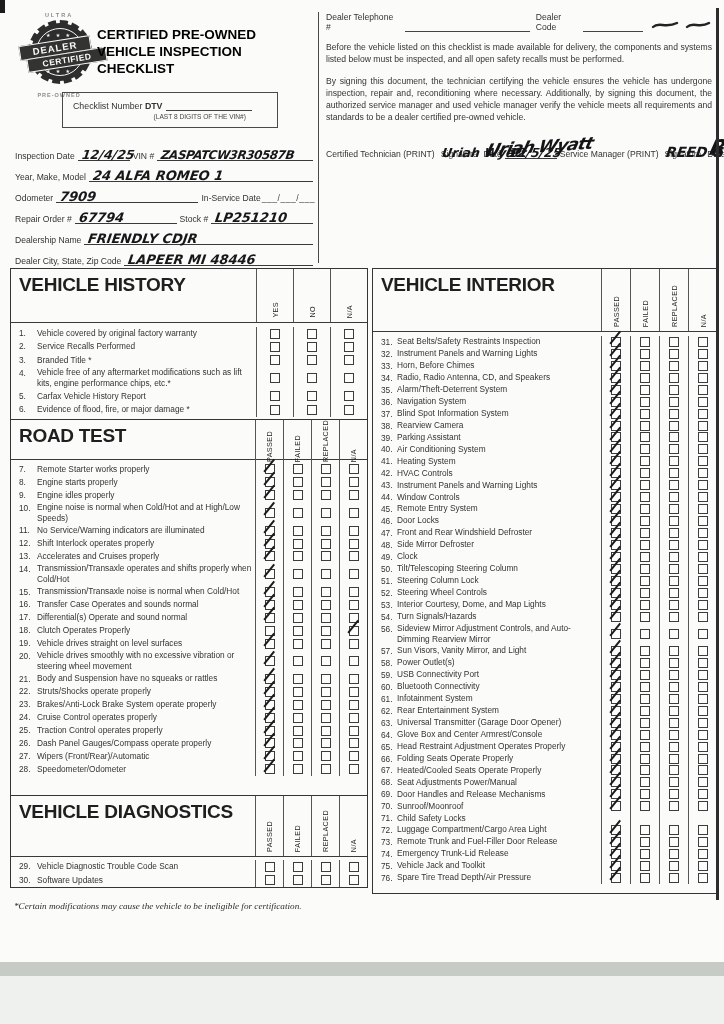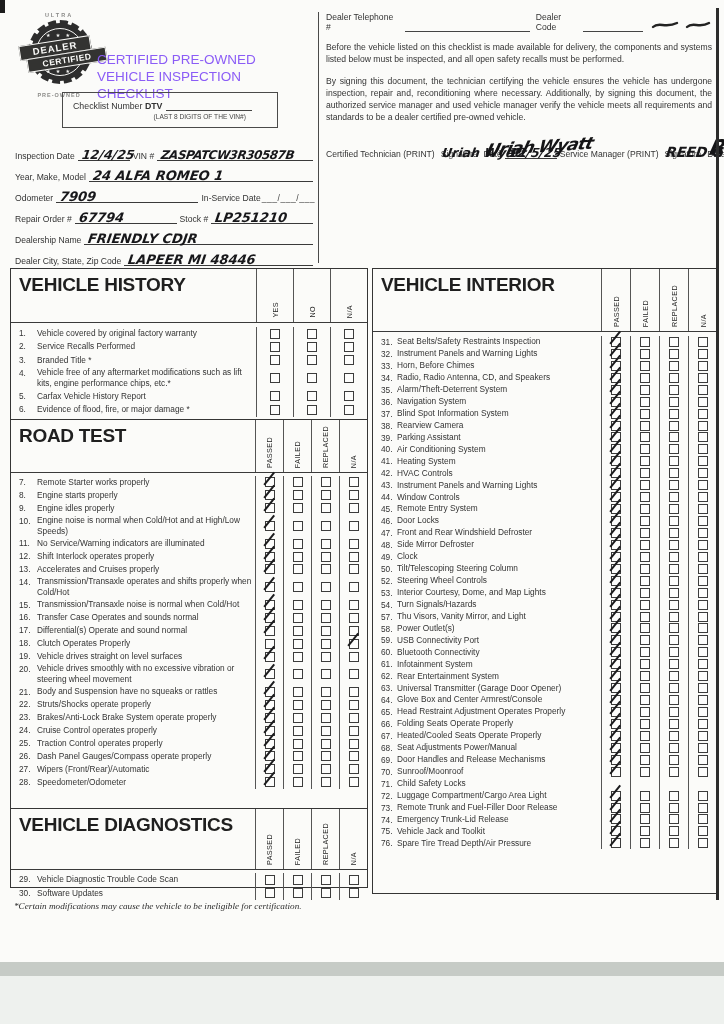--- a/index.html
+++ b/index.html
@@ -17,21 +17,21 @@
   .seal-core{position:absolute;left:15px;top:11px;width:58px;height:58px;border-radius:50%;background:#2d2d2d;}
   .seal-ring{position:absolute;left:20px;top:16px;width:46px;height:46px;border:1.4px solid #f5f5f3;border-radius:50%;}
   .seal-stars{position:absolute;width:100%;text-align:center;color:#f5f5f3;font-size:5px;letter-spacing:2px;}
   .seal-stars.top{top:20px;} .seal-stars.bot{top:56px;}
   .arc-text{position:absolute;width:100%;text-align:center;font-size:5.5px;letter-spacing:2px;color:#8a8a88;font-weight:bold;}
   .arc-text.top{top:0px;} .arc-text.bot{top:80px;letter-spacing:1px;}
   .ribbon{position:absolute;left:-4px;top:28px;width:94px;transform:rotate(-9deg);}
   .ribbon .bar{background:#333331;color:#fbfbf9;font-weight:bold;text-align:center;border:1px solid #fbfbf9;}
   .ribbon .bar1{font-size:9.5px;letter-spacing:1px;width:70px;margin-left:8px;padding:1px 0;}
   .ribbon .bar2{font-size:8.5px;letter-spacing:0.5px;width:78px;margin-left:14px;margin-top:-1px;padding:1px 0;}
-  .main-title{position:absolute;left:97px;top:26px;width:215px;font-weight:normal;font-size:13.5px;line-height:17px;color:#8b5cf6;margin-top:25px;}
+  .main-title{position:absolute;left:97px;top:26px;width:215px;font-weight:bold;font-size:13.5px;line-height:17px;color:#000000;}
   .chk-box{position:absolute;left:62px;top:92px;width:216px;height:36px;border:1.2px solid #4a4a4a;padding:6px 25px 0 10px;box-sizing:border-box;font-size:8.8px;color:#333;}
   .chk-box .row{display:flex;align-items:flex-end;}
   .chk-box .uline{flex:1;border-bottom:1px solid #444;height:11px;margin-left:4px;}
   .chk-hint{font-size:6.6px;color:#444;text-align:right;margin-top:2px;padding-right:6px;}
 
   .hdr-right{position:absolute;left:326px;top:18px;width:386px;font-size:8.6px;color:#333;}
   .tel-row{display:flex;align-items:flex-end;height:14px;}
   .tel-row .uline{border-bottom:1px solid #444;height:10px;}
   .tel-row .u1{width:128px;margin:0 6px;}
   .tel-row .u2{width:62px;}
@@ -55,21 +55,21 @@
   .tbl-left{left:10px;top:268px;width:358px;height:620px;}
   .tbl-right{left:372px;top:268px;width:346px;height:626px;}
   .sec-header{display:grid;border-bottom:1.2px solid #3a3a3a;box-sizing:border-box;}
   .sec-header.cols3{grid-template-columns:1fr 37px 37px 37px;}
   .sec-header.cols4{grid-template-columns:1fr 28px 28px 28px 28px;}
   .tbl-right .sec-header.cols4{grid-template-columns:1fr 29px 29px 29px 29px;}
   .sec-title{font-weight:bold;font-size:19px;letter-spacing:-0.3px;color:#1f1f1f;padding:5px 0 0 8px;}
   .vcell{border-left:1px solid #555;display:flex;align-items:flex-end;justify-content:center;padding-bottom:4px;box-sizing:border-box;}
   .vlab{writing-mode:vertical-rl;transform:rotate(180deg);font-size:7.2px;color:#1e1e1e;letter-spacing:0.4px;}
   .sec-top{border-top:1.5px solid #353535;}
-  .h-hist{height:54px;} .h-road{height:54px;} .h-diag{height:62px;} .h-int{height:63px;}
+  .h-hist{height:54px;} .h-road{height:41px;} .h-diag{height:62px;} .h-int{height:63px;}
 
   .items .item{display:grid;align-items:center;}
   .items .item.cols3{grid-template-columns:26px 1fr 37px 37px 37px;}
   .items .item.cols4{grid-template-columns:26px 1fr 28px 28px 28px 28px;}
   .tbl-right .items .item.cols4{grid-template-columns:24px 1fr 29px 29px 29px 29px;}
   .sec-hist-items{padding-top:4px;}
   .sec-hist-items .item{min-height:13.4px;}
   .sec-road-items{padding-top:3px;}
   .sec-road-items .item{min-height:12.9px;}
   .sec-diag-items{padding-top:3px;}
@@ -1073,20 +1073,36 @@
             <span class="cbox"></span>
           </span>
           <span class="ccell">
             <span class="cbox"></span>
           </span>
           <span class="ccell">
             <span class="cbox"></span>
           </span>
         </div>
         <div class="item cols4">
+          <span class="num">51.</span>
+          <span class="itext">Steering Column Lock</span>
+          <span class="ccell">
+            <span class="cbox ck"></span>
+          </span>
+          <span class="ccell">
+            <span class="cbox"></span>
+          </span>
+          <span class="ccell">
+            <span class="cbox"></span>
+          </span>
+          <span class="ccell">
+            <span class="cbox"></span>
+          </span>
+        </div>
+        <div class="item cols4">
           <span class="num">52.</span>
           <span class="itext">Steering Wheel Controls</span>
           <span class="ccell">
             <span class="cbox ck"></span>
           </span>
           <span class="ccell">
             <span class="cbox"></span>
           </span>
           <span class="ccell">
             <span class="cbox"></span>
@@ -1121,22 +1137,38 @@
             <span class="cbox"></span>
           </span>
           <span class="ccell">
             <span class="cbox"></span>
           </span>
           <span class="ccell">
             <span class="cbox"></span>
           </span>
         </div>
         <div class="item cols4">
+          <span class="num">56.</span>
+          <span class="itext">Sideview Mirror Adjustment Controls, and Auto-Dimming Rearview Mirror</span>
+          <span class="ccell">
+            <span class="cbox ck"></span>
+          </span>
+          <span class="ccell">
+            <span class="cbox"></span>
+          </span>
+          <span class="ccell">
+            <span class="cbox"></span>
+          </span>
+          <span class="ccell">
+            <span class="cbox"></span>
+          </span>
+        </div>
+        <div class="item cols4">
           <span class="num">57.</span>
-          <span class="itext">Thu Visors, Vanity Mirror, and Light</span>
+          <span class="itext">Sun Visors, Vanity Mirror, and Light</span>
           <span class="ccell">
             <span class="cbox ck"></span>
           </span>
           <span class="ccell">
             <span class="cbox"></span>
           </span>
           <span class="ccell">
             <span class="cbox"></span>
           </span>
           <span class="ccell">

